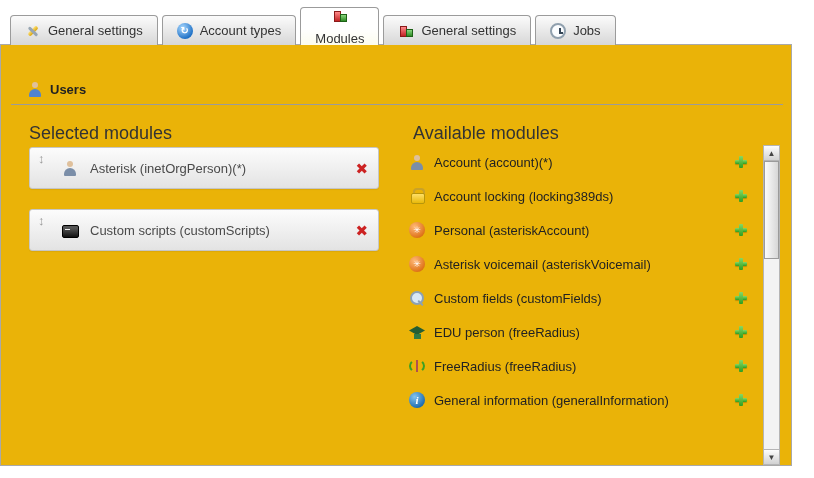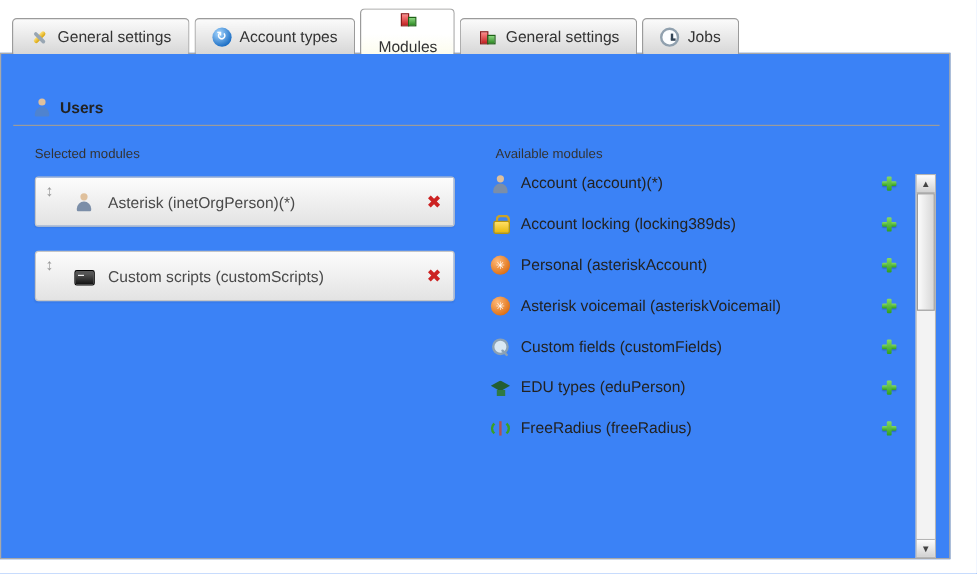--- a/index.html
+++ b/index.html
@@ -7,41 +7,41 @@
   .page { position: relative; width: 814px; height: 478px; background: #fff; overflow: hidden; }
 
   
   .tabs { position: absolute; top: 7px; left: 10px; height: 38px; display: flex; align-items: flex-end; gap: 4px; z-index: 5; }
   .tab { height: 30px; display: flex; align-items: center; gap: 7px; padding: 0 14px;
          background: linear-gradient(#fbfbfb, #d7d7d7); border: 1px solid #9b9b9b; border-bottom: none;
          border-radius: 4px 4px 0 0; font-size: 13px; color: #333; cursor: pointer; white-space: nowrap; }
   .tab.active { height: 38px; background: linear-gradient(#ffffff 55%, #fcfcee); z-index: 6; flex-direction: column; }
 
   
-  .panel { position: absolute; left: 0; top: 44px; right: 22px; bottom: 12px; background: #3b82f6; border: 1px solid #a9a9a9; }
+  .panel { position: absolute; left: 0; top: 44px; right: 22px; bottom: 12px; background: #eab308; border: 1px solid #a9a9a9; }
   .section-head { position: absolute; left: 10px; right: 8px; top: 36px; display: flex; align-items: center; gap: 7px;
                   padding: 0 0 7px 16px; border-bottom: 1px solid #9b9b9b; font-size: 13px; font-weight: bold; color: #222; }
-  .col-label { position: absolute; top: 78px; font-size: 11px; color: #333; }
+  .col-label { position: absolute; top: 78px; font-size: 18px; color: #333; }
   .col-label.left { left: 28px; }
   .col-label.right { left: 412px; }
 
   
   .selected-list { position: absolute; left: 28px; top: 102px; width: 350px; display: flex; flex-direction: column; gap: 20px; }
   .srow { height: 42px; display: flex; align-items: center; padding: 0 10px 0 8px;
           background: linear-gradient(#fcfcfc, #e3e3e3); border: 1px solid #c6c6c6; border-radius: 3px;
           box-shadow: 0 1px 1px rgba(0,0,0,0.06); }
   .drag { color: #999; font-size: 13px; width: 14px; cursor: grab; align-self: flex-start; margin-top: 3px; }
   .srow .icon { margin-left: 10px; }
   .slabel { margin-left: 12px; font-size: 13px; color: #4a4a4a; }
   .delbtn { margin-left: auto; background: none; border: none; color: #cc2222; font-size: 15px; font-weight: bold;
             cursor: pointer; font-family: inherit; line-height: 1; }
 
   
   .available-list { position: absolute; left: 408px; top: 100px; width: 340px; }
-  .arow { height: 34px; display: flex; align-items: flex-start; }
+  .arow { height: 34px; display: flex; align-items: center; }
   .alabel { margin-left: 9px; font-size: 13px; color: #222; }
   .addbtn { margin-left: auto; background: none; border: none; cursor: pointer; padding: 0; width: 16px; height: 16px; }
 
   
   .scrollbar { position: absolute; left: 762px; top: 100px; width: 17px; height: 320px; display: flex; flex-direction: column;
                border: 1px solid #b5b5b5; background: #eee; }
   .sb-btn { height: 15px; flex: none; display: flex; align-items: center; justify-content: center; font-size: 8px; color: #444;
             background: linear-gradient(#fdfdfd, #d2d2d2); border-bottom: 1px solid #b5b5b5; cursor: pointer; }
   .sb-btn.down { border-bottom: none; border-top: 1px solid #b5b5b5; }
   .sb-track { flex: 1; position: relative; background: #f3f3f3; }
@@ -182,26 +182,31 @@
         <span class="alabel">Asterisk voicemail (asteriskVoicemail)</span>
         <button class="addbtn"><span class="icon i-plus"></span></button>
       </div>
       <div class="arow">
         <span class="icon i-mag"></span>
         <span class="alabel">Custom fields (customFields)</span>
         <button class="addbtn"><span class="icon i-plus"></span></button>
       </div>
       <div class="arow">
         <span class="icon i-grad"></span>
-        <span class="alabel">EDU types (eduPerson)</span>
+        <span class="alabel">EDU person (freeRadius)</span>
         <button class="addbtn"><span class="icon i-plus"></span></button>
       </div>
       <div class="arow">
         <span class="icon i-radio"></span>
         <span class="alabel">FreeRadius (freeRadius)</span>
+        <button class="addbtn"><span class="icon i-plus"></span></button>
+      </div>
+      <div class="arow">
+        <span class="icon i-info"></span>
+        <span class="alabel">General information (generalInformation)</span>
         <button class="addbtn"><span class="icon i-plus"></span></button>
       </div>
     </div>
 
     <div class="scrollbar">
       <div class="sb-btn">▲</div>
       <div class="sb-track">
         <div class="sb-thumb"></div>
       </div>
       <div class="sb-btn down">▼</div>

